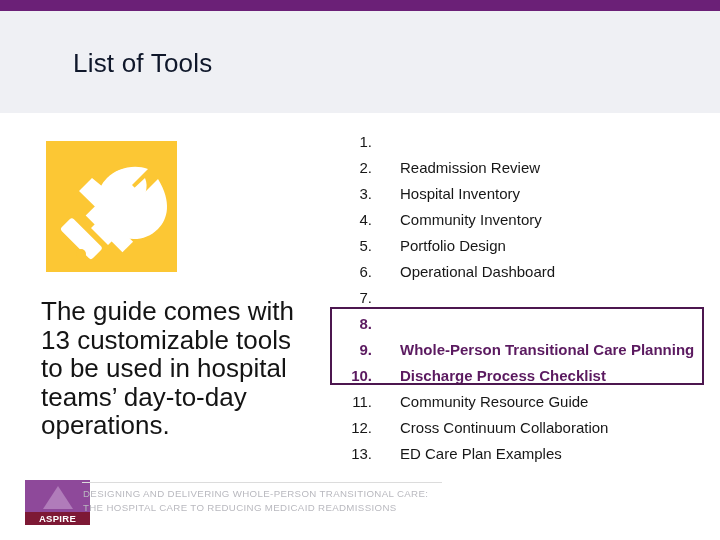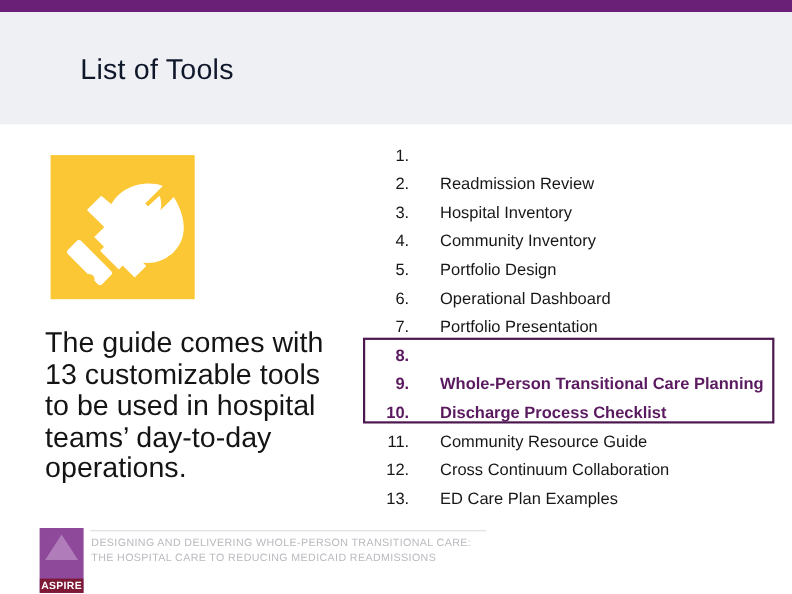--- a/index.html
+++ b/index.html
@@ -107,26 +107,27 @@
   
   .footer {
     position: absolute;
     left: 0;
     bottom: 0;
     width: 720px;
     height: 62px;
   }
   .aspire-logo {
     position: absolute;
-    left: 36px;
+    left: 25px;
     top: 480px;
     width: 40px;
-    height: 59px;
+    height: 45px;
     background: #8e499a;
     overflow: hidden;
+    padding-left: 25px;
   }
   .aspire-logo .peak {
     position: absolute;
     left: 50%;
     top: 6px;
     transform: translateX(-50%);
     width: 0; height: 0;
     border-left: 15px solid transparent;
     border-right: 15px solid transparent;
     border-bottom: 23px solid #b07cba;
@@ -211,21 +212,20 @@
     <div class="tool-row">
       <span class="tool-num">5.</span>
       <span class="tool-label">Portfolio Design</span>
     </div>
     <div class="tool-row">
       <span class="tool-num">6.</span>
       <span class="tool-label">Operational Dashboard</span>
     </div>
     <div class="tool-row">
       <span class="tool-num">7.</span>
-      <span class="tool-label">Portfolio Presentation</span>
     </div>
     <div class="tool-row highlight">
       <span class="tool-num">8.</span>
     </div>
     <div class="tool-row highlight">
       <span class="tool-num">9.</span>
       <span class="tool-label">Whole-Person Transitional Care Planning</span>
     </div>
     <div class="tool-row highlight">
       <span class="tool-num">10.</span>

